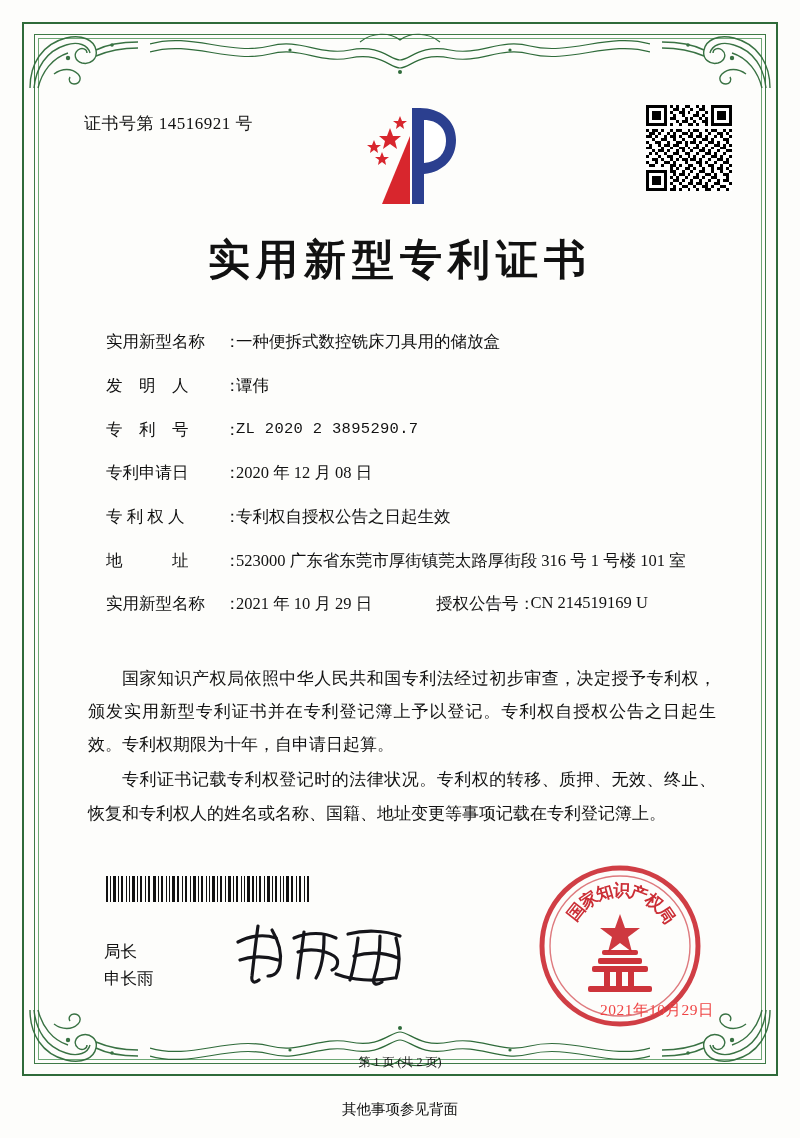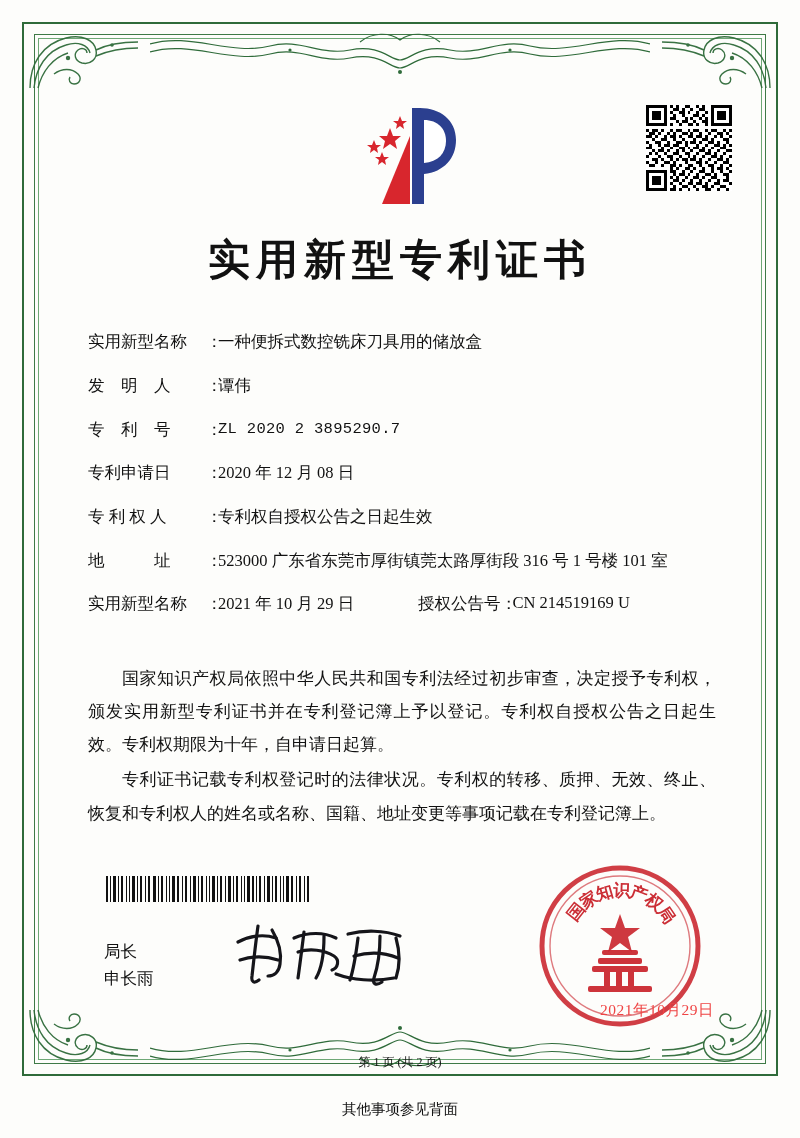--- a/index.html
+++ b/index.html
@@ -135,20 +135,21 @@
     align-items: flex-start;
     font-size: 16.5px;
     line-height: 1.5;
     margin-bottom: 19px;
   }
   .f-label {
     width: 118px;
     flex: 0 0 118px;
     white-space: pre;
     letter-spacing: 0;
+    margin-left: 18px;
   }
   .f-colon { width: 12px; flex: 0 0 12px; }
   .f-value { flex: 1 1 auto; }
   .f-value.mono {
     font-family: "Liberation Mono", "DejaVu Sans Mono", monospace;
     font-size: 15.5px;
     letter-spacing: .3px;
   }
 
   .field-pair {
@@ -308,20 +309,21 @@
     <svg viewBox="0 0 500 52" fill="none" stroke="currentColor" stroke-width="1.2" preserveAspectRatio="none">
       <path d="M0 18 C40 6 80 30 120 20 C150 12 170 30 200 24 C230 18 240 34 250 34 C260 34 270 18 300 24 C330 30 350 12 380 20 C420 30 460 6 500 18"></path>
       <path d="M0 26 C40 14 80 38 120 28 C150 20 170 38 200 32 C230 26 240 42 250 42 C260 42 270 26 300 32 C330 38 350 20 380 28 C420 38 460 14 500 26"></path>
       <path d="M210 16 C222 6 240 6 250 14 C260 6 278 6 290 16"></path>
       <circle cx="250" cy="46" r="2" fill="currentColor" stroke="none"></circle>
       <circle cx="140" cy="24" r="1.6" fill="currentColor" stroke="none"></circle>
       <circle cx="360" cy="24" r="1.6" fill="currentColor" stroke="none"></circle>
     </svg>
   </div>
 
+  <div class="cert-no">证书号第 14516921 号</div>
 
   <div class="logo">
     <svg viewBox="0 0 112 112">
       <path d="M60 8 L60 104 L72 104 L72 74 C92 72 104 58 104 40 C104 20 88 8 68 8 Z" fill="#2b3f8f"></path>
       <path d="M72 20 C86 20 94 29 94 41 C94 53 86 62 72 63 Z" fill="#ffffff"></path>
       <path d="M58 36 L58 104 L30 104 Z" fill="#d8262d"></path>
       <g fill="#d8262d">
         <polygon points="38,28 41,36 49,36 43,41 45,49 38,44 31,49 33,41 27,36 35,36"></polygon>
         <polygon points="48,16 50,21 55,21 51,24 52,29 48,26 44,29 45,24 41,21 46,21"></polygon>
         <polygon points="30,52 32,57 37,57 33,60 34,65 30,62 26,65 27,60 23,57 28,57"></polygon>

